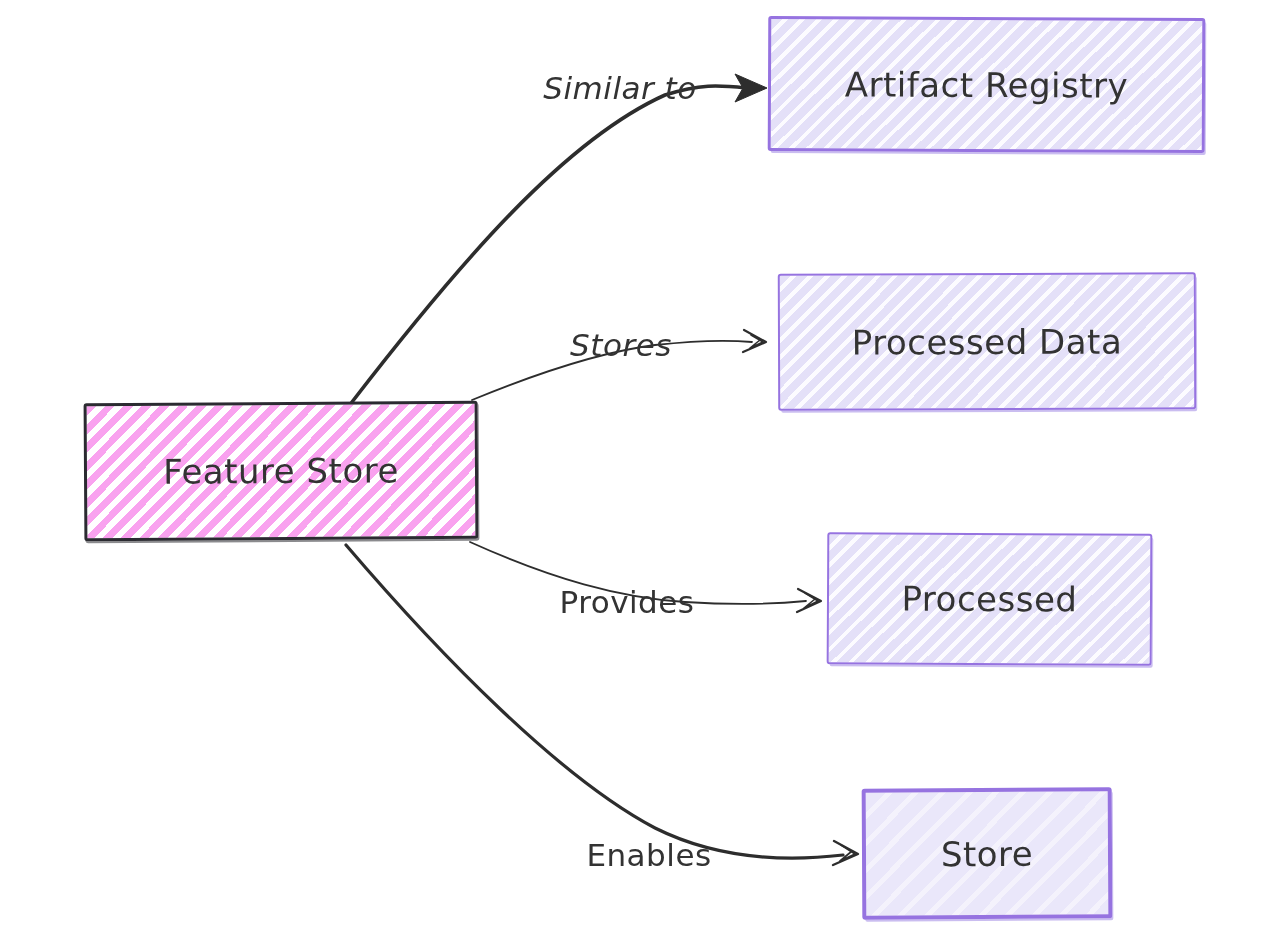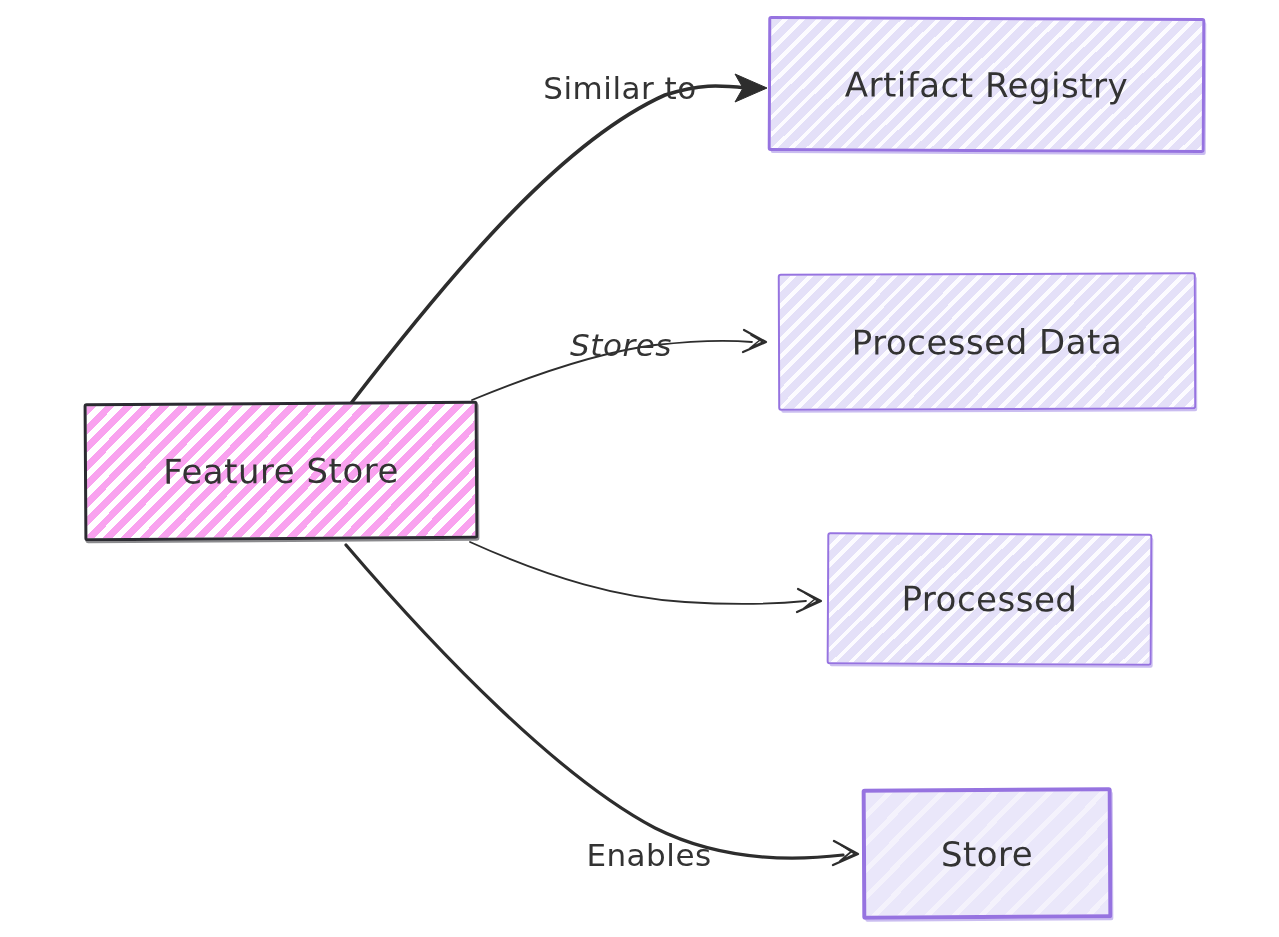--- a/index.html
+++ b/index.html
@@ -75,21 +75,21 @@
     transform: rotate(-0.3deg);
   }
   .edge-label {
     position: absolute;
     transform: translate(-50%, -50%);
     color: #333333;
     font-size: 31px;
     letter-spacing: 0.5px;
     white-space: nowrap;
   }
-  .lbl-similar  { left: 620px; top: 88px;  }
+  .lbl-similar  { left: 620px; top: 88px; font-style: italic;  }
   .lbl-stores   { left: 621px; top: 345px; font-style: italic; }
   .lbl-provides { left: 627px; top: 602px; }
   .lbl-enables  { left: 620px; top: 855px; margin-left: 29px; }
 </style>
 </head>
 <body>
 
 <div class="canvas">
 
   <svg class="edges" viewBox="0 0 1279 937">
@@ -133,15 +133,16 @@
   <div class="node node-lavender node-versioning">
     <span>Processed</span>
   </div>
 
   <div class="node node-lavender node-reuse">
     <span>Store</span>
   </div>
 
   <div class="edge-label lbl-similar">Similar to</div>
   <div class="edge-label lbl-stores">Stores</div>
+  <div class="edge-label lbl-provides">Provides</div>
   <div class="edge-label lbl-enables">Enables</div>
 
 </div>
 
 </body></html>

